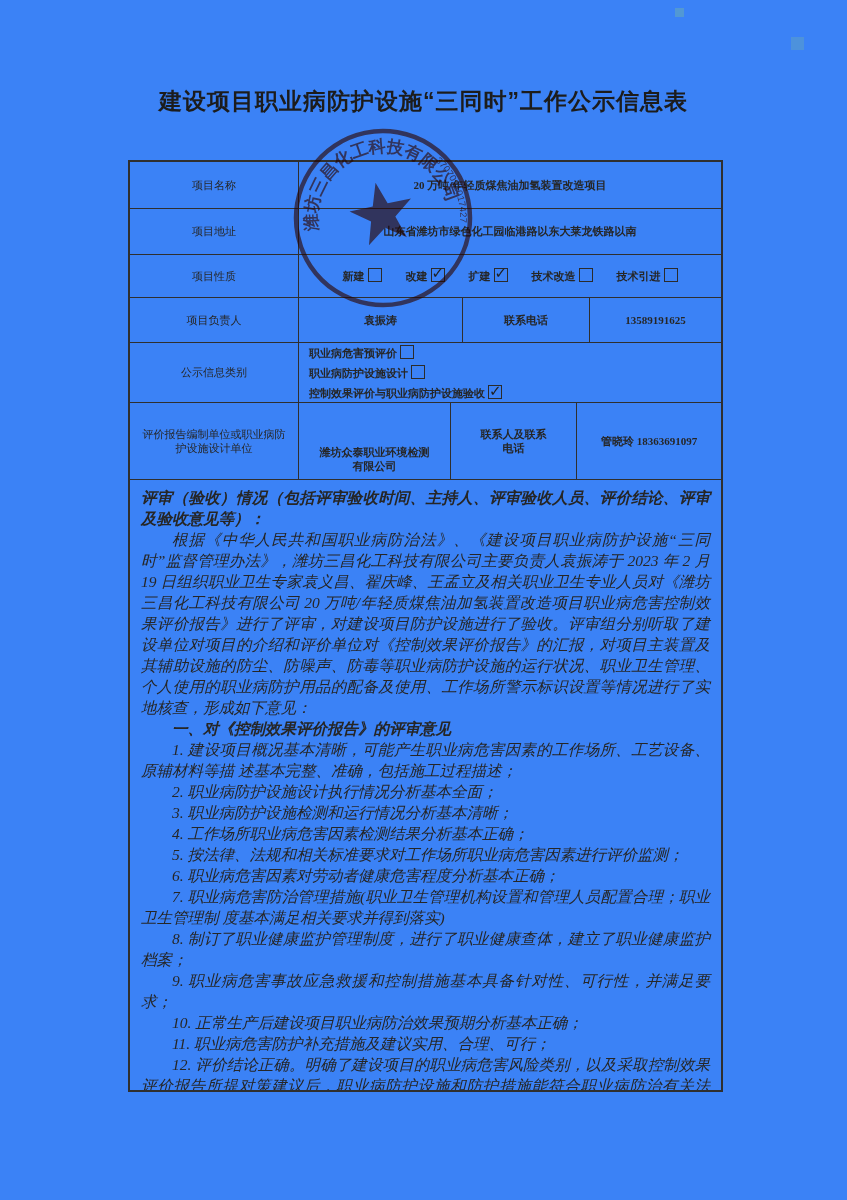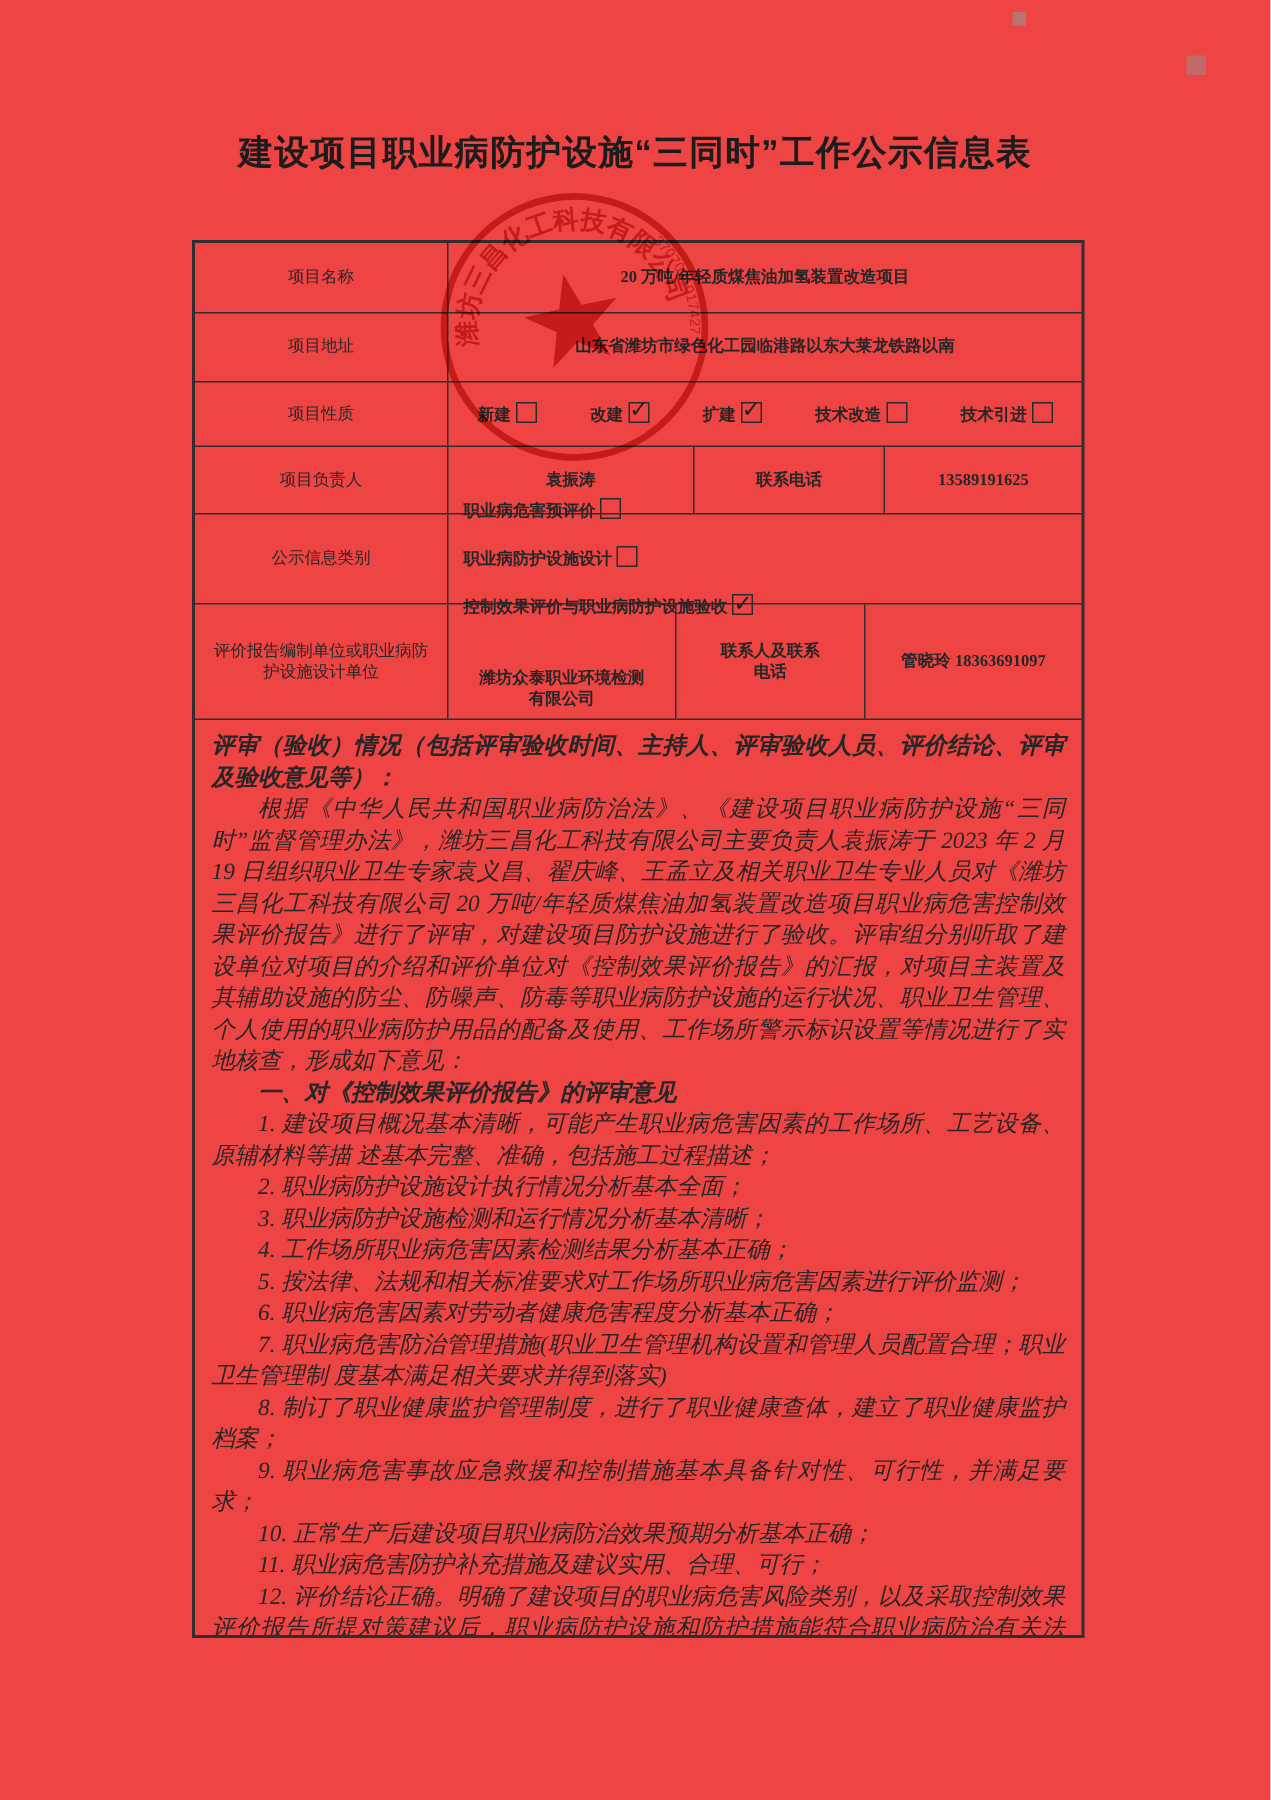--- a/index.html
+++ b/index.html
@@ -1,18 +1,18 @@
 <!DOCTYPE html>
 <html><head>
 <meta charset="utf-8">
 <style>
   html,body { margin:0; padding:0; background:#ffffff; }
   .page {
     position:relative; width:847px; height:1200px; margin:0 auto;
-    background:#ef4444;
+    background:#3b82f6;
     font-family:"Liberation Serif", serif;
     color:#262626; overflow:hidden;
   }
   
   .artifact { position:absolute; }
   .sq1 { left:675px; top:8px;  width:9px;  height:9px;  background:#6fb3ab; opacity:.45; }
   .sq2 { left:791px; top:37px; width:13px; height:13px; background:#6fb3ab; opacity:.35; }
 
   .doc-title {
     position:absolute; top:86px; left:0; right:0; margin:0;
@@ -38,22 +38,22 @@
   .opt { white-space:nowrap; }
   .cb {
     display:inline-block; width:14px; height:14px; border:1.6px solid #2b2b2b;
     vertical-align:-2px; margin-left:3px; position:relative; box-sizing:border-box;
   }
   .cb.checked::after {
     content:"\2713"; position:absolute; left:0px; top:-5px;
     font-size:15px; font-weight:bold; color:#1e1e1e;
     font-family:"DejaVu Sans", sans-serif;
   }
-  .opts-row { gap:36px; }
-  .opt-lines { flex-direction:column; align-items:flex-start; justify-content:center; padding-left:10px;gap:12px; }
+  .opts-row { gap:24px; }
+  .opt-lines { flex-direction:column; align-items:flex-start; justify-content:center; padding-left:10px; }
   .opt-lines .opt { line-height:20px; }
 
   .wrapbox { display:inline-block; }
 
   
   .review {
     box-sizing:border-box; width:100%; height:610px; overflow:hidden;
     padding:7px 11px 0 11px; font-size:15.5px; line-height:21px;
     text-align:justify;
   }

